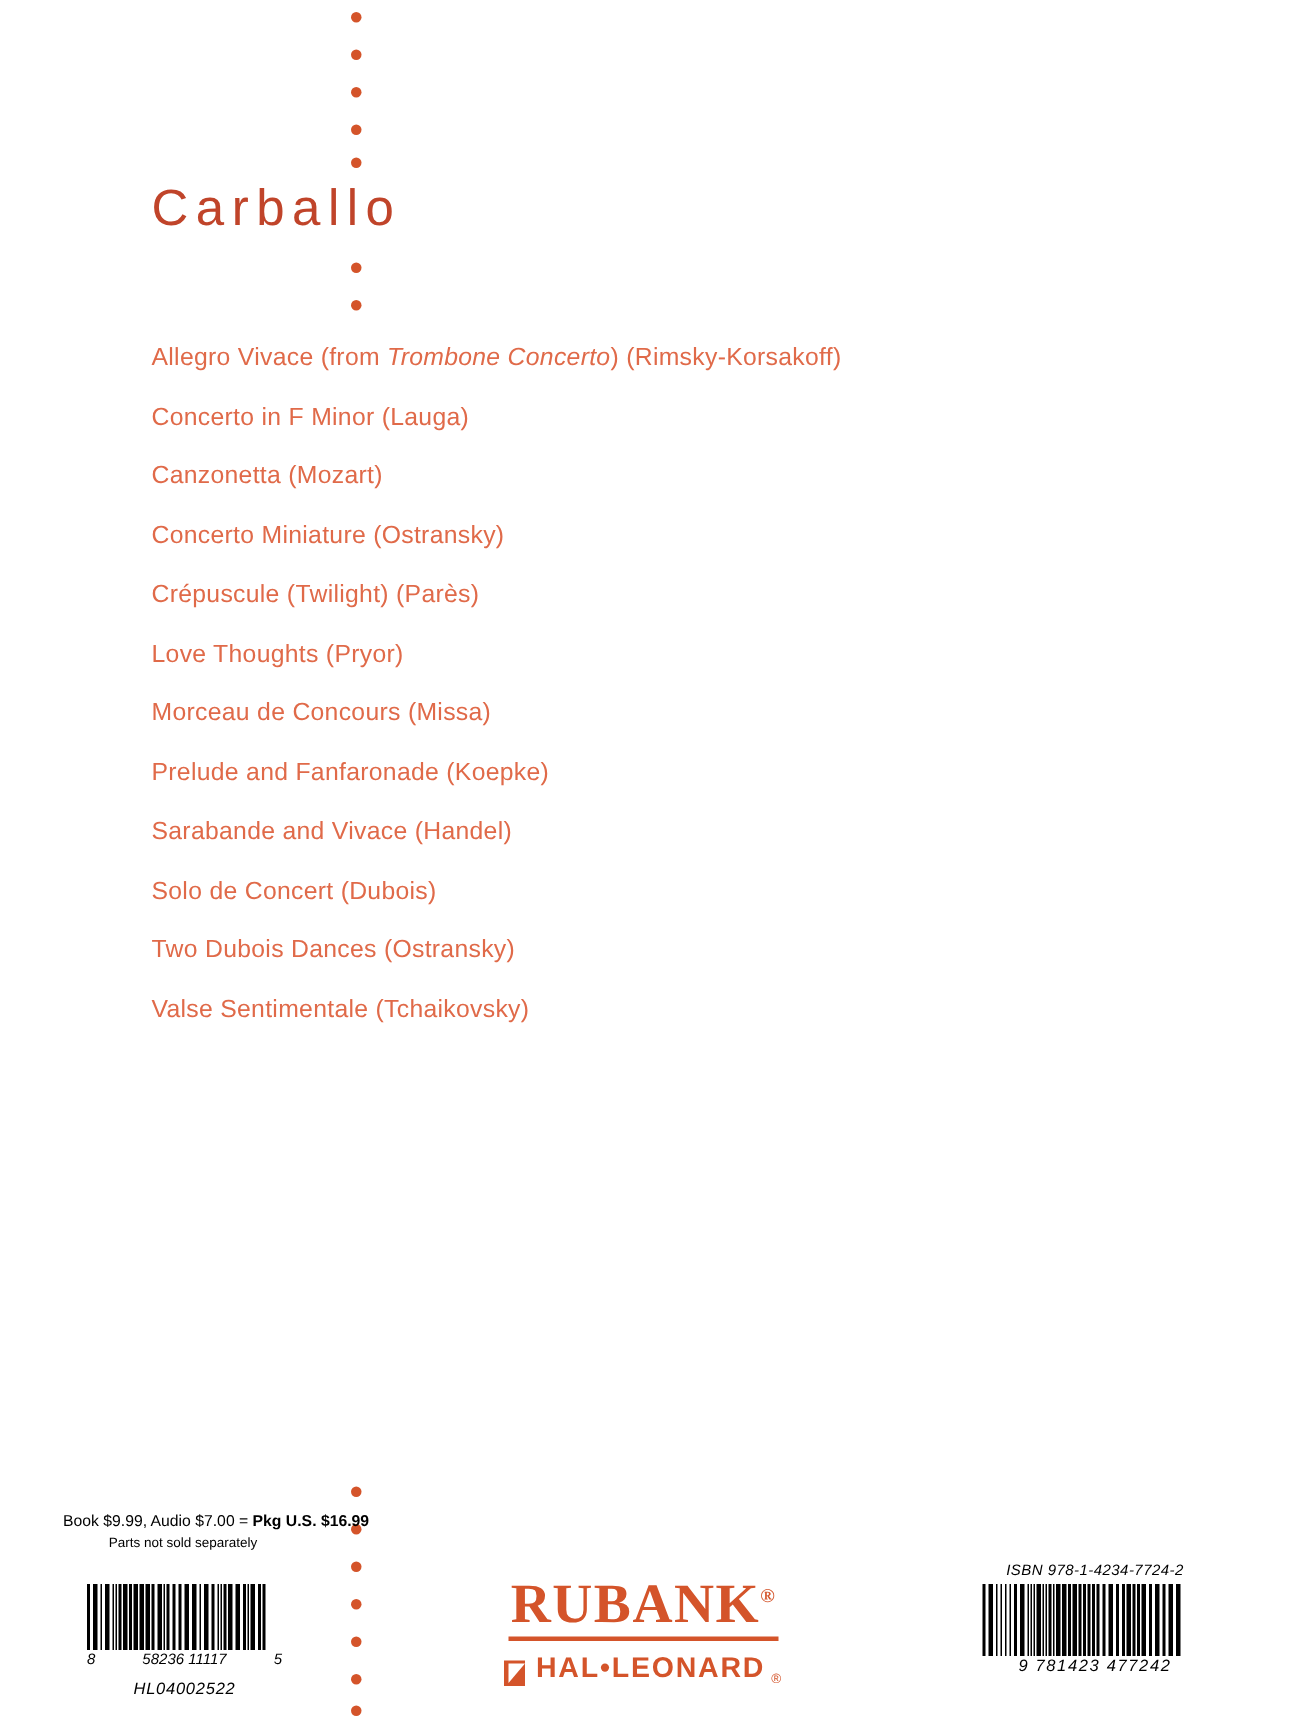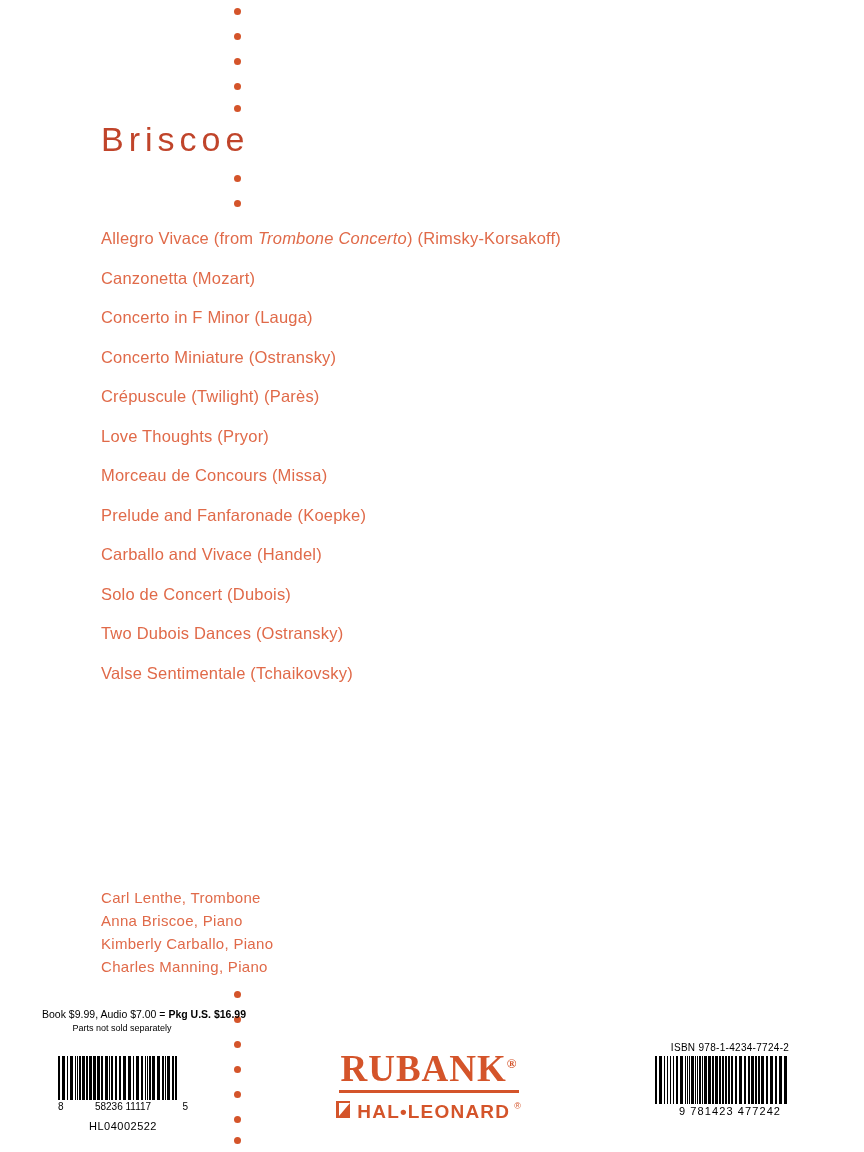--- a/index.html
+++ b/index.html
@@ -100,20 +100,21 @@
   }
   .price-sub {
     font-size: 9px;
     line-height: 12px;
     margin-top: 1px;
   }
 
   
   .barcode {
     position: absolute;
+    font-style: italic;
   }
   .bars {
     display: flex;
     align-items: flex-end;
     height: 44px;
   }
   .bars span {
     display: block;
     background: #000;
     height: 100%;
@@ -173,21 +174,21 @@
     margin: 1px auto 0 auto;
   }
   .halleonard {
     margin-top: 8px;
     color: #d4542a;
     font-size: 19px;
     font-weight: bold;
     letter-spacing: 1.2px;
     font-family: "Liberation Sans", sans-serif;
     display: flex;
-    align-items: flex-start;
+    align-items: flex-end;
     justify-content: center;
     gap: 4px;
   }
   .hl-flag {
     width: 17px;
     height: 17px;
     background: #d4542a;
     position: relative;
     display: inline-block;
     margin-right: 3px;
@@ -223,43 +224,37 @@
       <div class="dot" style="top: 200px;"></div>
       <div class="dot" style="top: 991px;"></div>
       <div class="dot" style="top: 1016px;"></div>
       <div class="dot" style="top: 1041px;"></div>
       <div class="dot" style="top: 1066px;"></div>
       <div class="dot" style="top: 1091px;"></div>
       <div class="dot" style="top: 1116px;"></div>
       <div class="dot" style="top: 1137px;"></div>
     </div>
 
-  <div class="contents-title">Briscoe</div>
+  <div class="contents-title">Carballo</div>
 
   <div class="toc" id="toc">
       <div class="toc-item"><span>Allegro Vivace (from </span><span class="ital">Trombone Concerto</span><span>) (Rimsky-Korsakoff)</span></div>
+      <div class="toc-item"><span>Concerto in F Minor (Lauga)</span></div>
       <div class="toc-item"><span>Canzonetta (Mozart)</span></div>
-      <div class="toc-item"><span>Concerto in F Minor (Lauga)</span></div>
       <div class="toc-item"><span>Concerto Miniature (Ostransky)</span></div>
       <div class="toc-item"><span>Crépuscule (Twilight) (Parès)</span></div>
       <div class="toc-item"><span>Love Thoughts (Pryor)</span></div>
       <div class="toc-item"><span>Morceau de Concours (Missa)</span></div>
       <div class="toc-item"><span>Prelude and Fanfaronade (Koepke)</span></div>
-      <div class="toc-item"><span>Carballo and Vivace (Handel)</span></div>
+      <div class="toc-item"><span>Sarabande and Vivace (Handel)</span></div>
       <div class="toc-item"><span>Solo de Concert (Dubois)</span></div>
       <div class="toc-item"><span>Two Dubois Dances (Ostransky)</span></div>
       <div class="toc-item"><span>Valse Sentimentale (Tchaikovsky)</span></div>
     </div>
 
-  <div class="performers" id="performers">
-      <div>Carl Lenthe, Trombone</div>
-      <div>Anna Briscoe, Piano</div>
-      <div>Kimberly Carballo, Piano</div>
-      <div>Charles Manning, Piano</div>
-    </div>
 
   <div class="price-block">
     <div class="price-line">
       <span>Book $9.99, Audio $7.00 = </span><b>Pkg U.S. $16.99</b>
     </div>
     <div class="price-sub">Parts not sold separately</div>
   </div>
 
   <div class="barcode" style="left:58px; top:1056px; width:130px;">
     <div class="bars" id="upcbars">

